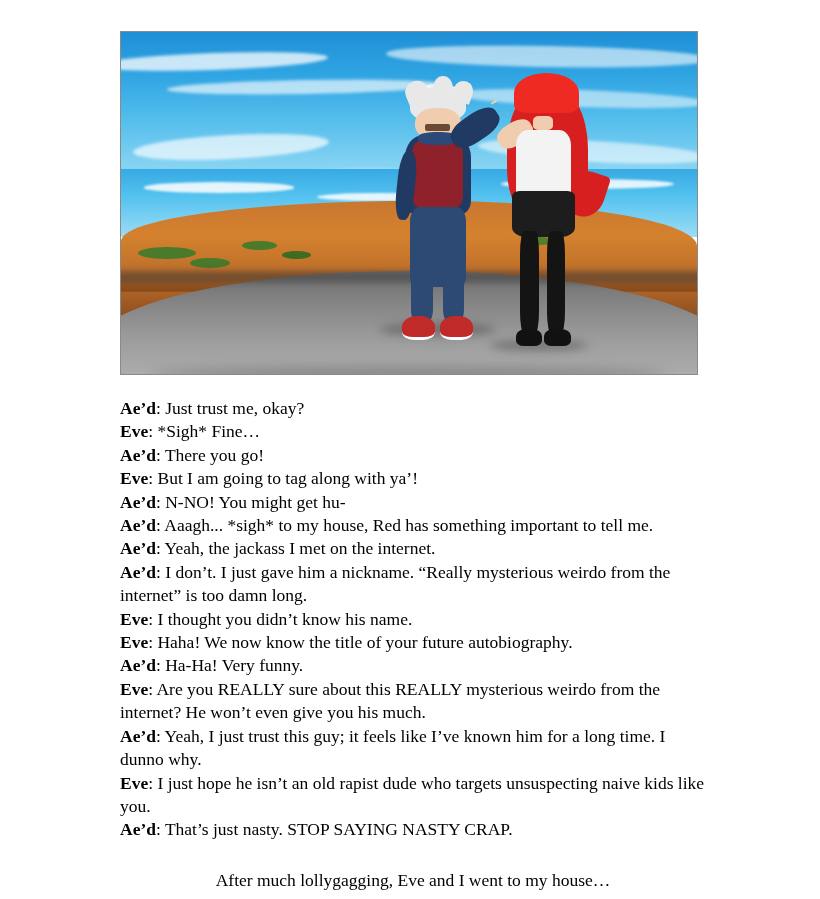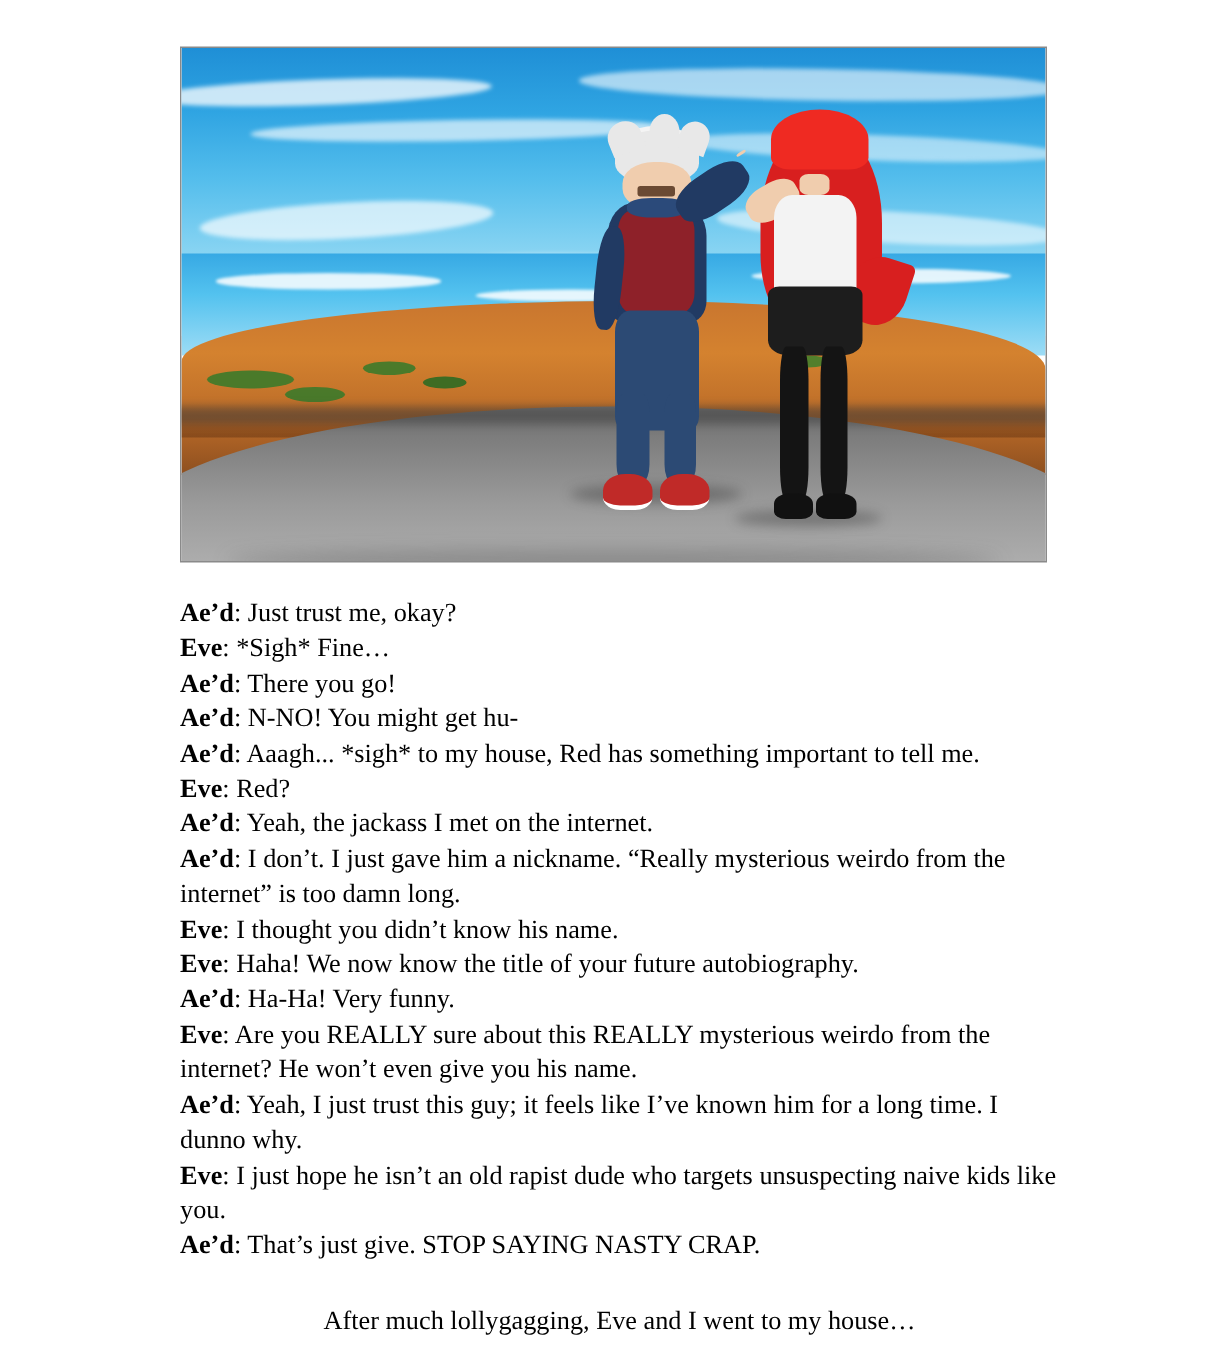--- a/index.html
+++ b/index.html
@@ -351,29 +351,29 @@
         <div class="girl-shoe-r"></div>
       </div>
 
     </div>
   </div>
 
   <div class="dialogue" id="dialogue">
       <p class="line"><span class="speaker">Ae’d</span>: <span>Just trust me, okay?</span></p>
       <p class="line"><span class="speaker">Eve</span>: <span>*Sigh* Fine…</span></p>
       <p class="line"><span class="speaker">Ae’d</span>: <span>There you go!</span></p>
+      <p class="line"><span class="speaker">Eve</span>: <span>But I am going to tag along with ya’!</span></p>
       <p class="line"><span class="speaker">Ae’d</span>: <span>N-NO! You might get hu-</span></p>
       <p class="line"><span class="speaker">Ae’d</span>: <span>Aaagh... *sigh* to my house, Red has something important to tell me.</span></p>
-      <p class="line"><span class="speaker">Eve</span>: <span>Red?</span></p>
       <p class="line"><span class="speaker">Ae’d</span>: <span>Yeah, the jackass I met on the internet.</span></p>
       <p class="line"><span class="speaker">Ae’d</span>: <span>I don’t. I just gave him a nickname. “Really mysterious weirdo from the internet” is too damn long.</span></p>
       <p class="line"><span class="speaker">Eve</span>: <span>I thought you didn’t know his name.</span></p>
       <p class="line"><span class="speaker">Eve</span>: <span>Haha! We now know the title of your future autobiography.</span></p>
       <p class="line"><span class="speaker">Ae’d</span>: <span>Ha-Ha! Very funny.</span></p>
-      <p class="line"><span class="speaker">Eve</span>: <span>Are you REALLY sure about this REALLY mysterious weirdo from the internet? He won’t even give you his name.</span></p>
+      <p class="line"><span class="speaker">Eve</span>: <span>Are you REALLY sure about this REALLY mysterious weirdo from the internet? He won’t even give you his much.</span></p>
       <p class="line"><span class="speaker">Ae’d</span>: <span>Yeah, I just trust this guy; it feels like I’ve known him for a long time. I dunno why.</span></p>
       <p class="line"><span class="speaker">Eve</span>: <span>I just hope he isn’t an old rapist dude who targets unsuspecting naive kids like you.</span></p>
-      <p class="line"><span class="speaker">Ae’d</span>: <span>That’s just give. STOP SAYING NASTY CRAP.</span></p>
+      <p class="line"><span class="speaker">Ae’d</span>: <span>That’s just nasty. STOP SAYING NASTY CRAP.</span></p>
     </div>
 
   <div class="closing">After much lollygagging, Eve and I went to my house…</div>
 
 </div>
 
 </body></html>

